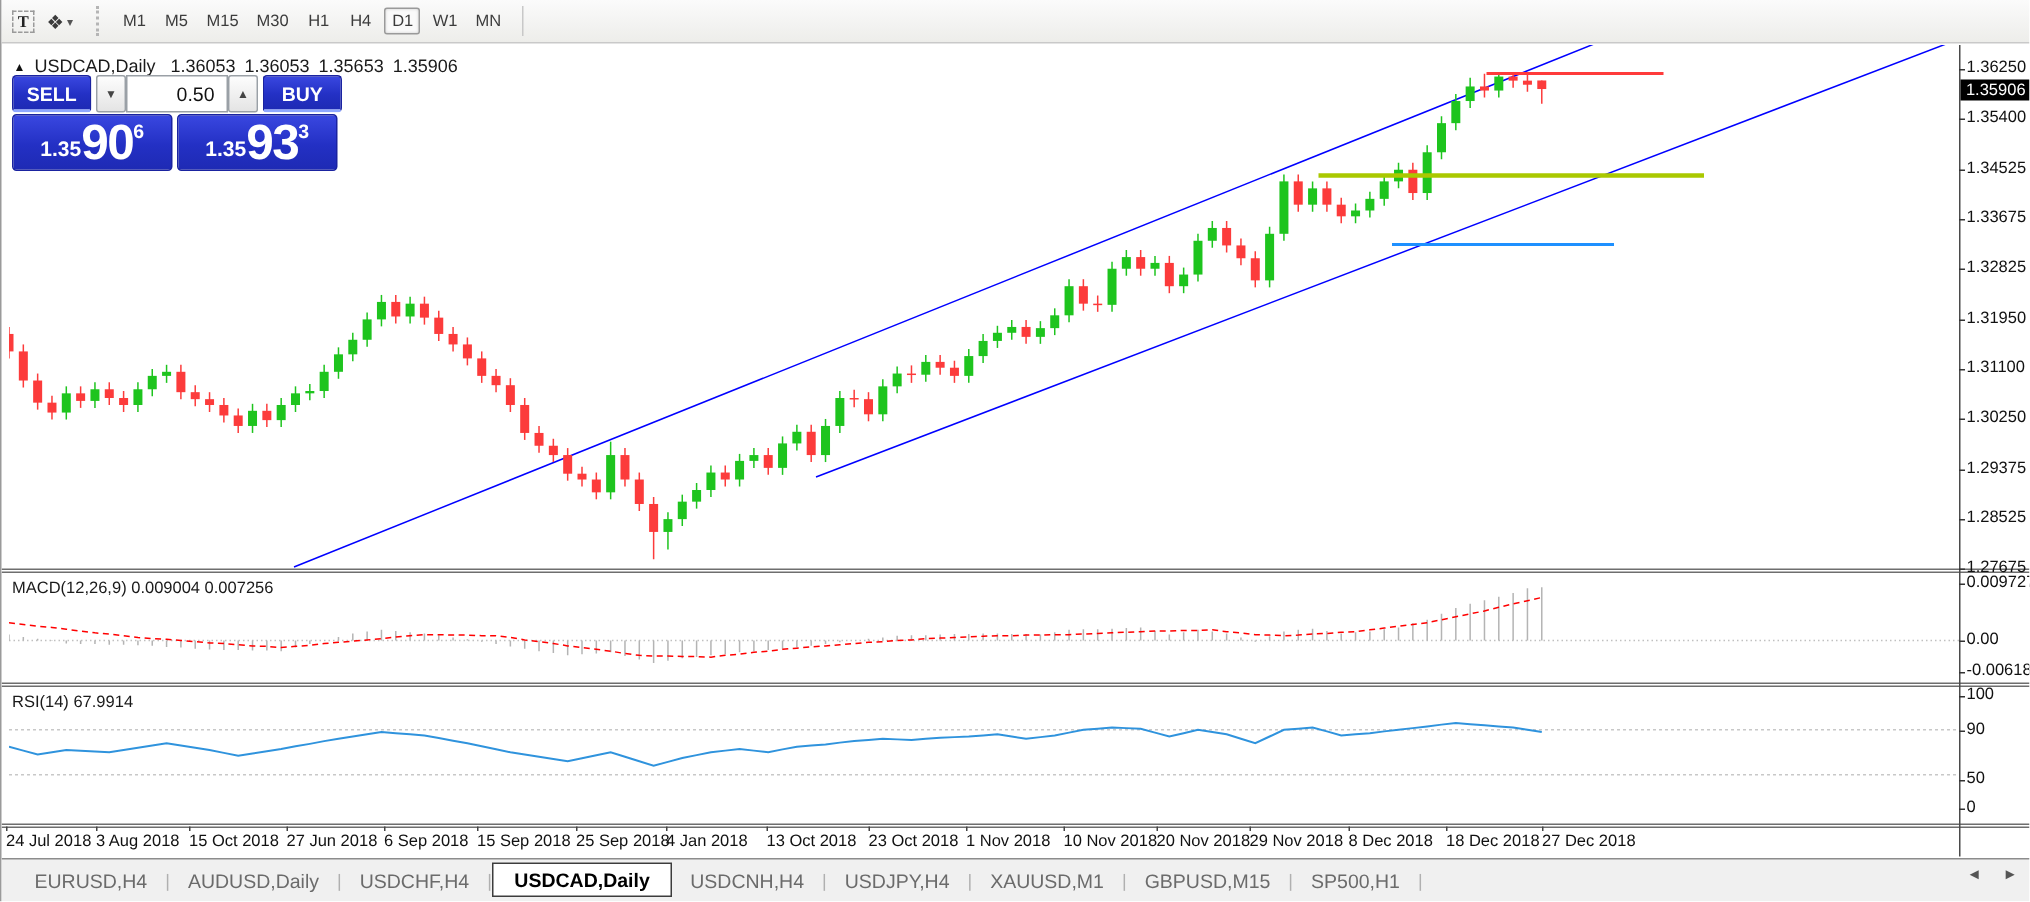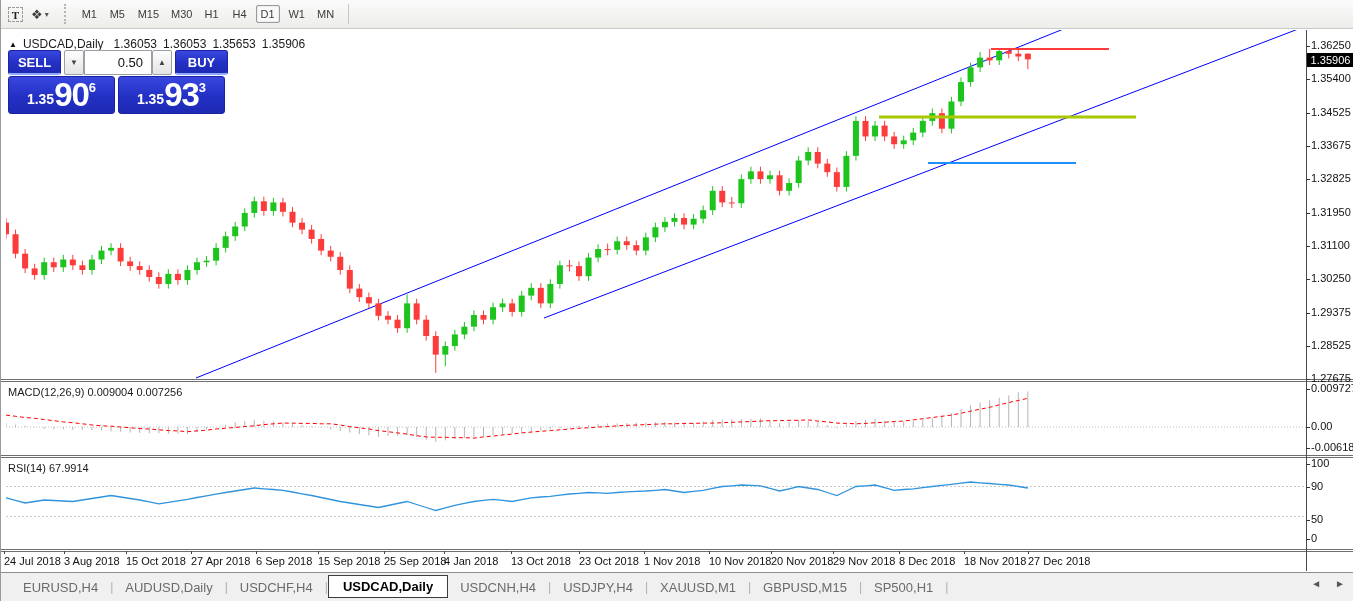--- a/index.html
+++ b/index.html
@@ -11,21 +11,21 @@
     background:linear-gradient(#fbfbfb,#ededea); border-bottom:1px solid #c9c9c9;
     display:flex; align-items:center; padding-left:4px; }
   .tool-btn { height:22px; display:flex; align-items:center; padding:0 3px; margin-right:2px;
     color:#333; cursor:default; }
   .tbox span { display:inline-block; width:15px; height:15px; border:1px dashed #9a9a9a;
     font:bold 11px "Liberation Serif", serif; text-align:center; line-height:14px; color:#222; }
   .diam { font-size:13px; color:#3b3b3b; }
   .dd { font-size:8px; color:#555; margin-left:2px; }
   .grip { width:6px; height:20px; border-left:2px dotted #b5b5b5; margin:0 8px 0 10px; }
   .tf-group { display:flex; align-items:center; gap:4px; }
-  .tf-btn { min-width:24px; padding:2px 3px; font-size:11px; color:#3c3c3c; 
+  .tf-btn { min-width:24px; padding:2px 3px; font-size:11px; color:#3c3c3c; text-align:center;
     border:1px solid transparent; border-radius:2px; }
   .tf-btn.active { background:#fafafa; border:1px solid #9a9a9a; box-shadow:inset 0 0 2px #ccc; }
   .vsep { width:1px; height:20px; background:#c8c8c8; margin-left:10px; }
 
   
   .chart-title { position:absolute; left:8px; top:37px; font-size:12px; color:#1a1a1a;
     display:flex; gap:6px; align-items:center; }
   .chart-title .tri { font-size:8px; color:#111; }
   .chart-title .sym { margin-right:4px; }
 
@@ -536,21 +536,21 @@
     </div>
   <div class="price-badge">1.35906</div>
   <div id="date-layer">
       <div class="date-tick" style="left: 3px;"></div>
       <div class="date-label" style="left: 3px;">24 Jul 2018</div>
       <div class="date-tick" style="left: 63px;"></div>
       <div class="date-label" style="left: 63px;">3 Aug 2018</div>
       <div class="date-tick" style="left: 125px;"></div>
       <div class="date-label" style="left: 125px;">15 Oct 2018</div>
       <div class="date-tick" style="left: 190px;"></div>
-      <div class="date-label" style="left: 190px;">27 Apr 2018</div>
+      <div class="date-label" style="left: 190px;">27 Jun 2018</div>
       <div class="date-tick" style="left: 255px;"></div>
       <div class="date-label" style="left: 255px;">6 Sep 2018</div>
       <div class="date-tick" style="left: 317px;"></div>
       <div class="date-label" style="left: 317px;">15 Sep 2018</div>
       <div class="date-tick" style="left: 383px;"></div>
       <div class="date-label" style="left: 383px;">25 Sep 2018</div>
       <div class="date-tick" style="left: 443px;"></div>
       <div class="date-label" style="left: 443px;">4 Jan 2018</div>
       <div class="date-tick" style="left: 510px;"></div>
       <div class="date-label" style="left: 510px;">13 Oct 2018</div>
@@ -560,21 +560,21 @@
       <div class="date-label" style="left: 643px;">1 Nov 2018</div>
       <div class="date-tick" style="left: 708px;"></div>
       <div class="date-label" style="left: 708px;">10 Nov 2018</div>
       <div class="date-tick" style="left: 770px;"></div>
       <div class="date-label" style="left: 770px;">20 Nov 2018</div>
       <div class="date-tick" style="left: 832px;"></div>
       <div class="date-label" style="left: 832px;">29 Nov 2018</div>
       <div class="date-tick" style="left: 898px;"></div>
       <div class="date-label" style="left: 898px;">8 Dec 2018</div>
       <div class="date-tick" style="left: 963px;"></div>
-      <div class="date-label" style="left: 963px;">18 Nov 2018</div>
+      <div class="date-label" style="left: 963px;">18 Dec 2018</div>
       <div class="date-tick" style="left: 1027px;"></div>
       <div class="date-label" style="left: 1027px;">27 Dec 2018</div>
     </div>
 
   <div class="tabbar" id="tab-bar">
       <div class="tab">EURUSD,H4</div>
       <span class="tab-sep">|</span>
       <div class="tab">AUDUSD,Daily</div>
       <span class="tab-sep">|</span>
       <div class="tab">USDCHF,H4</div>

